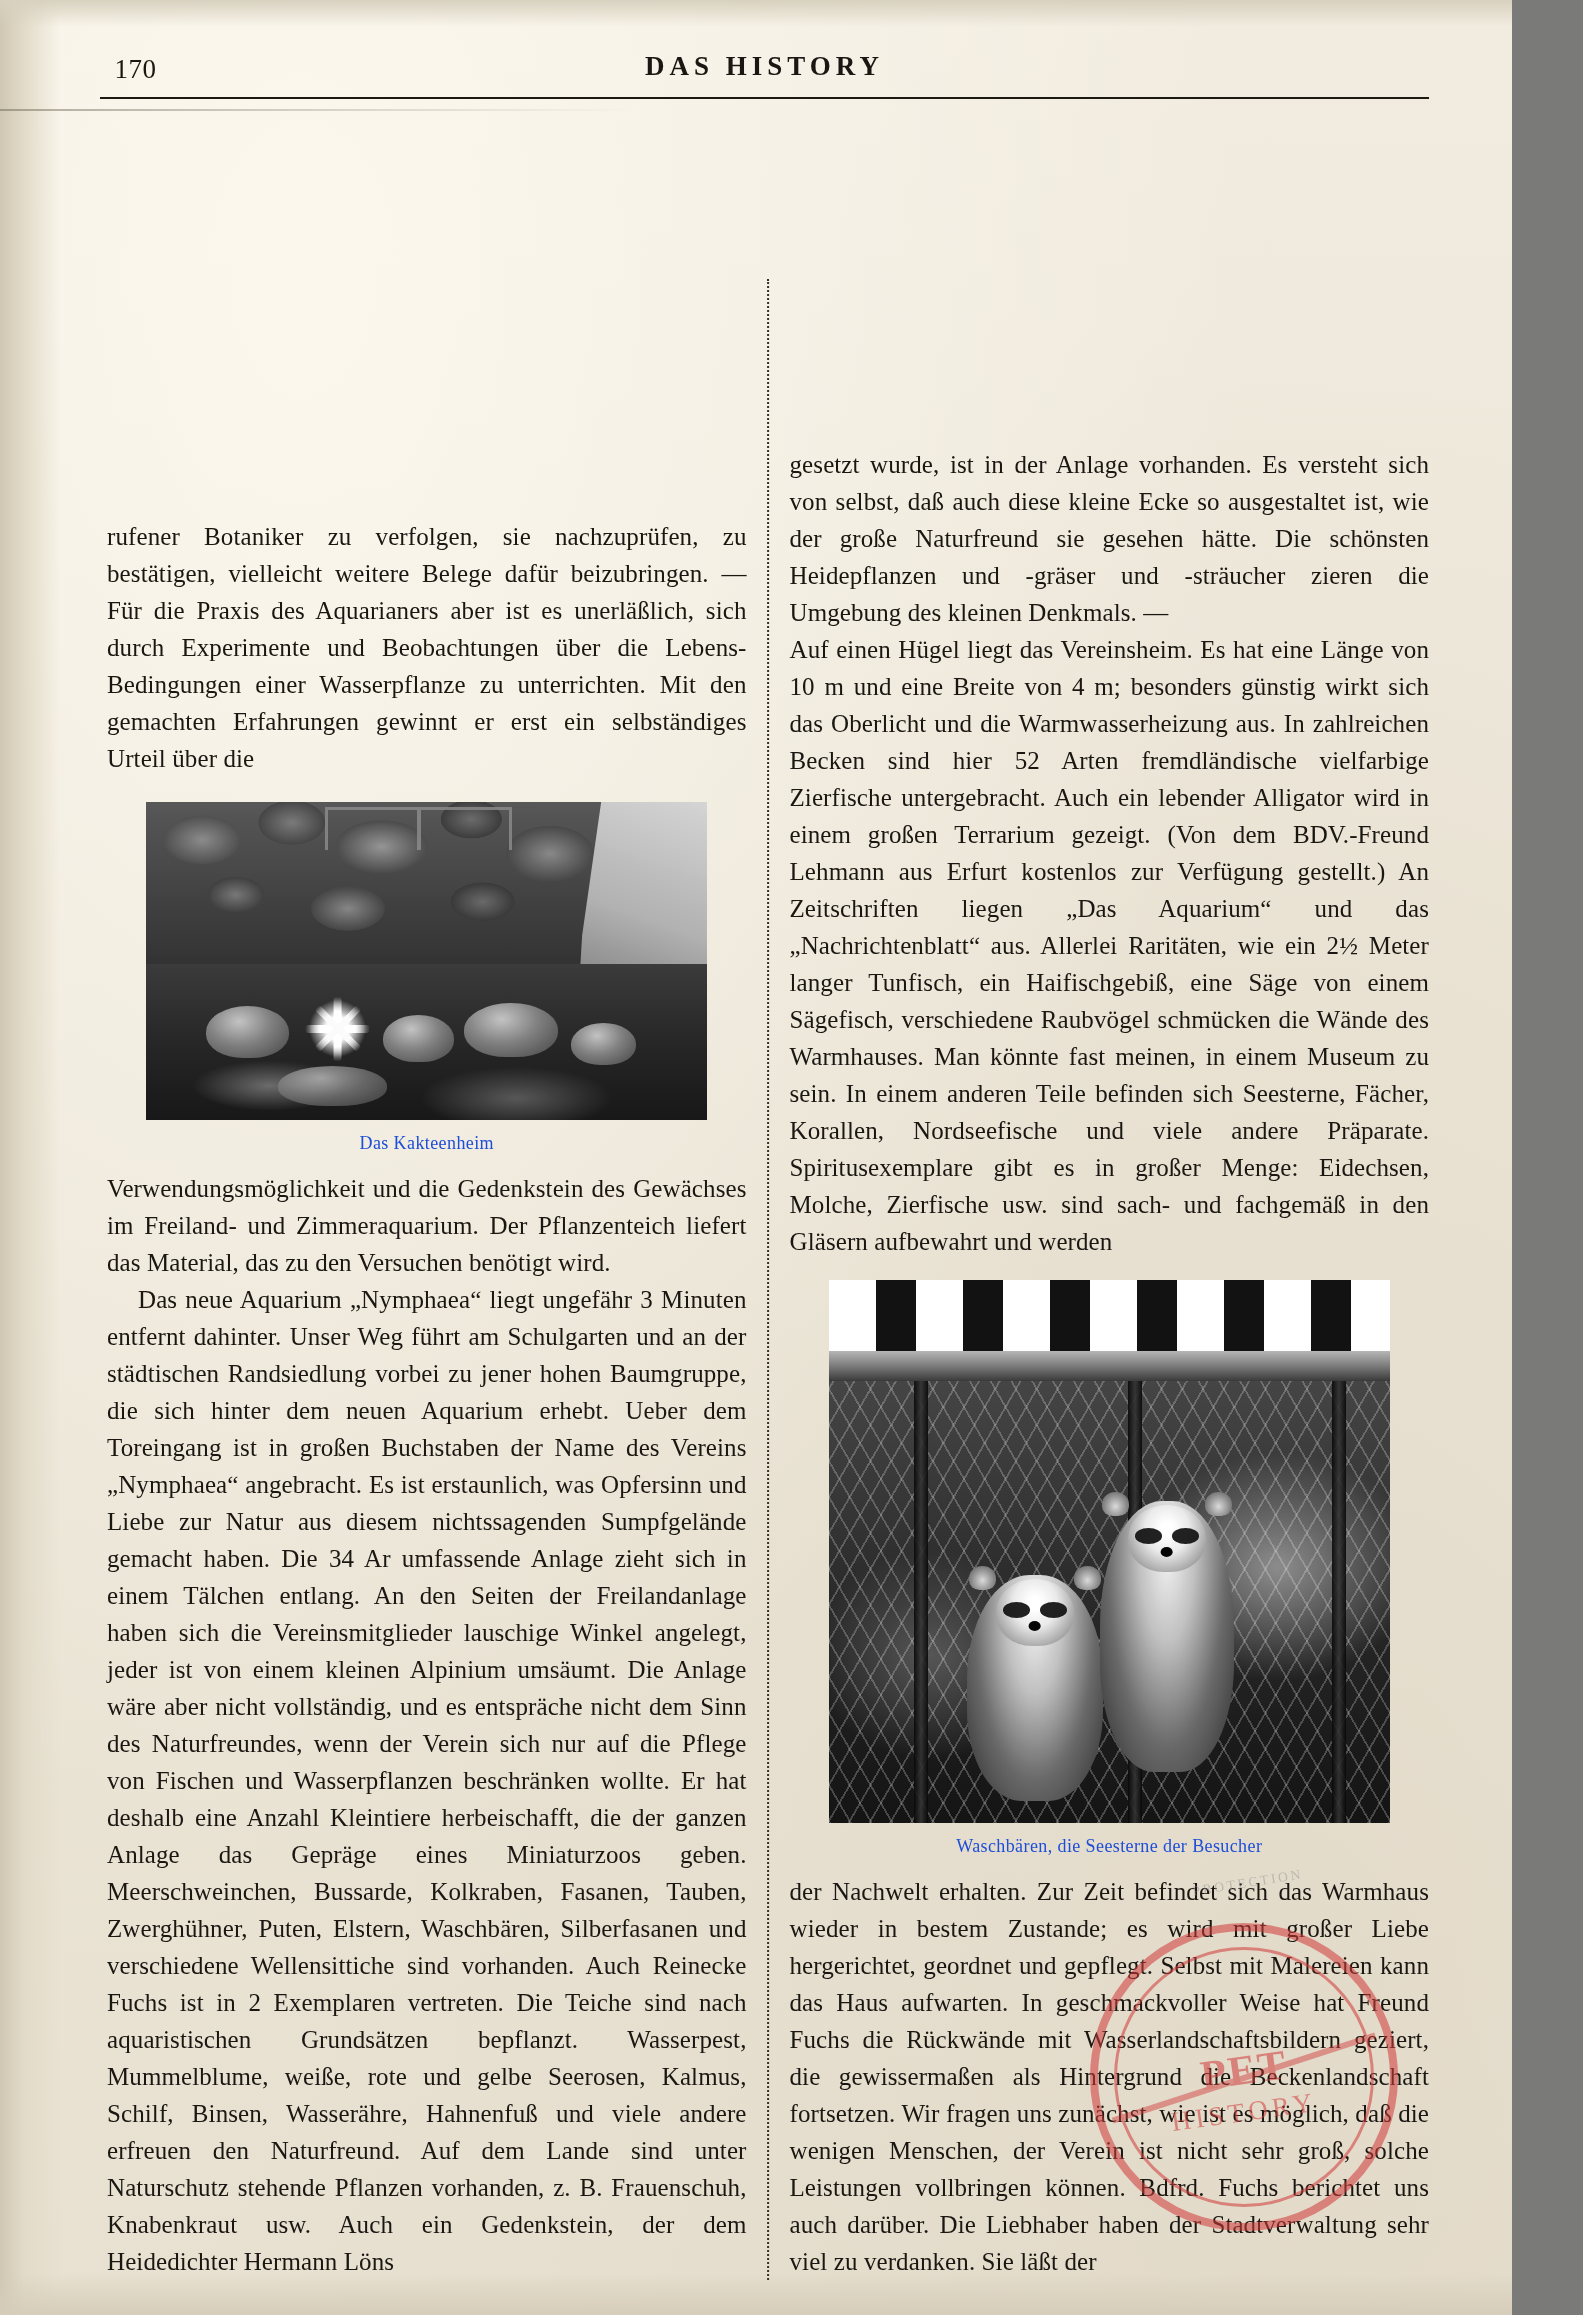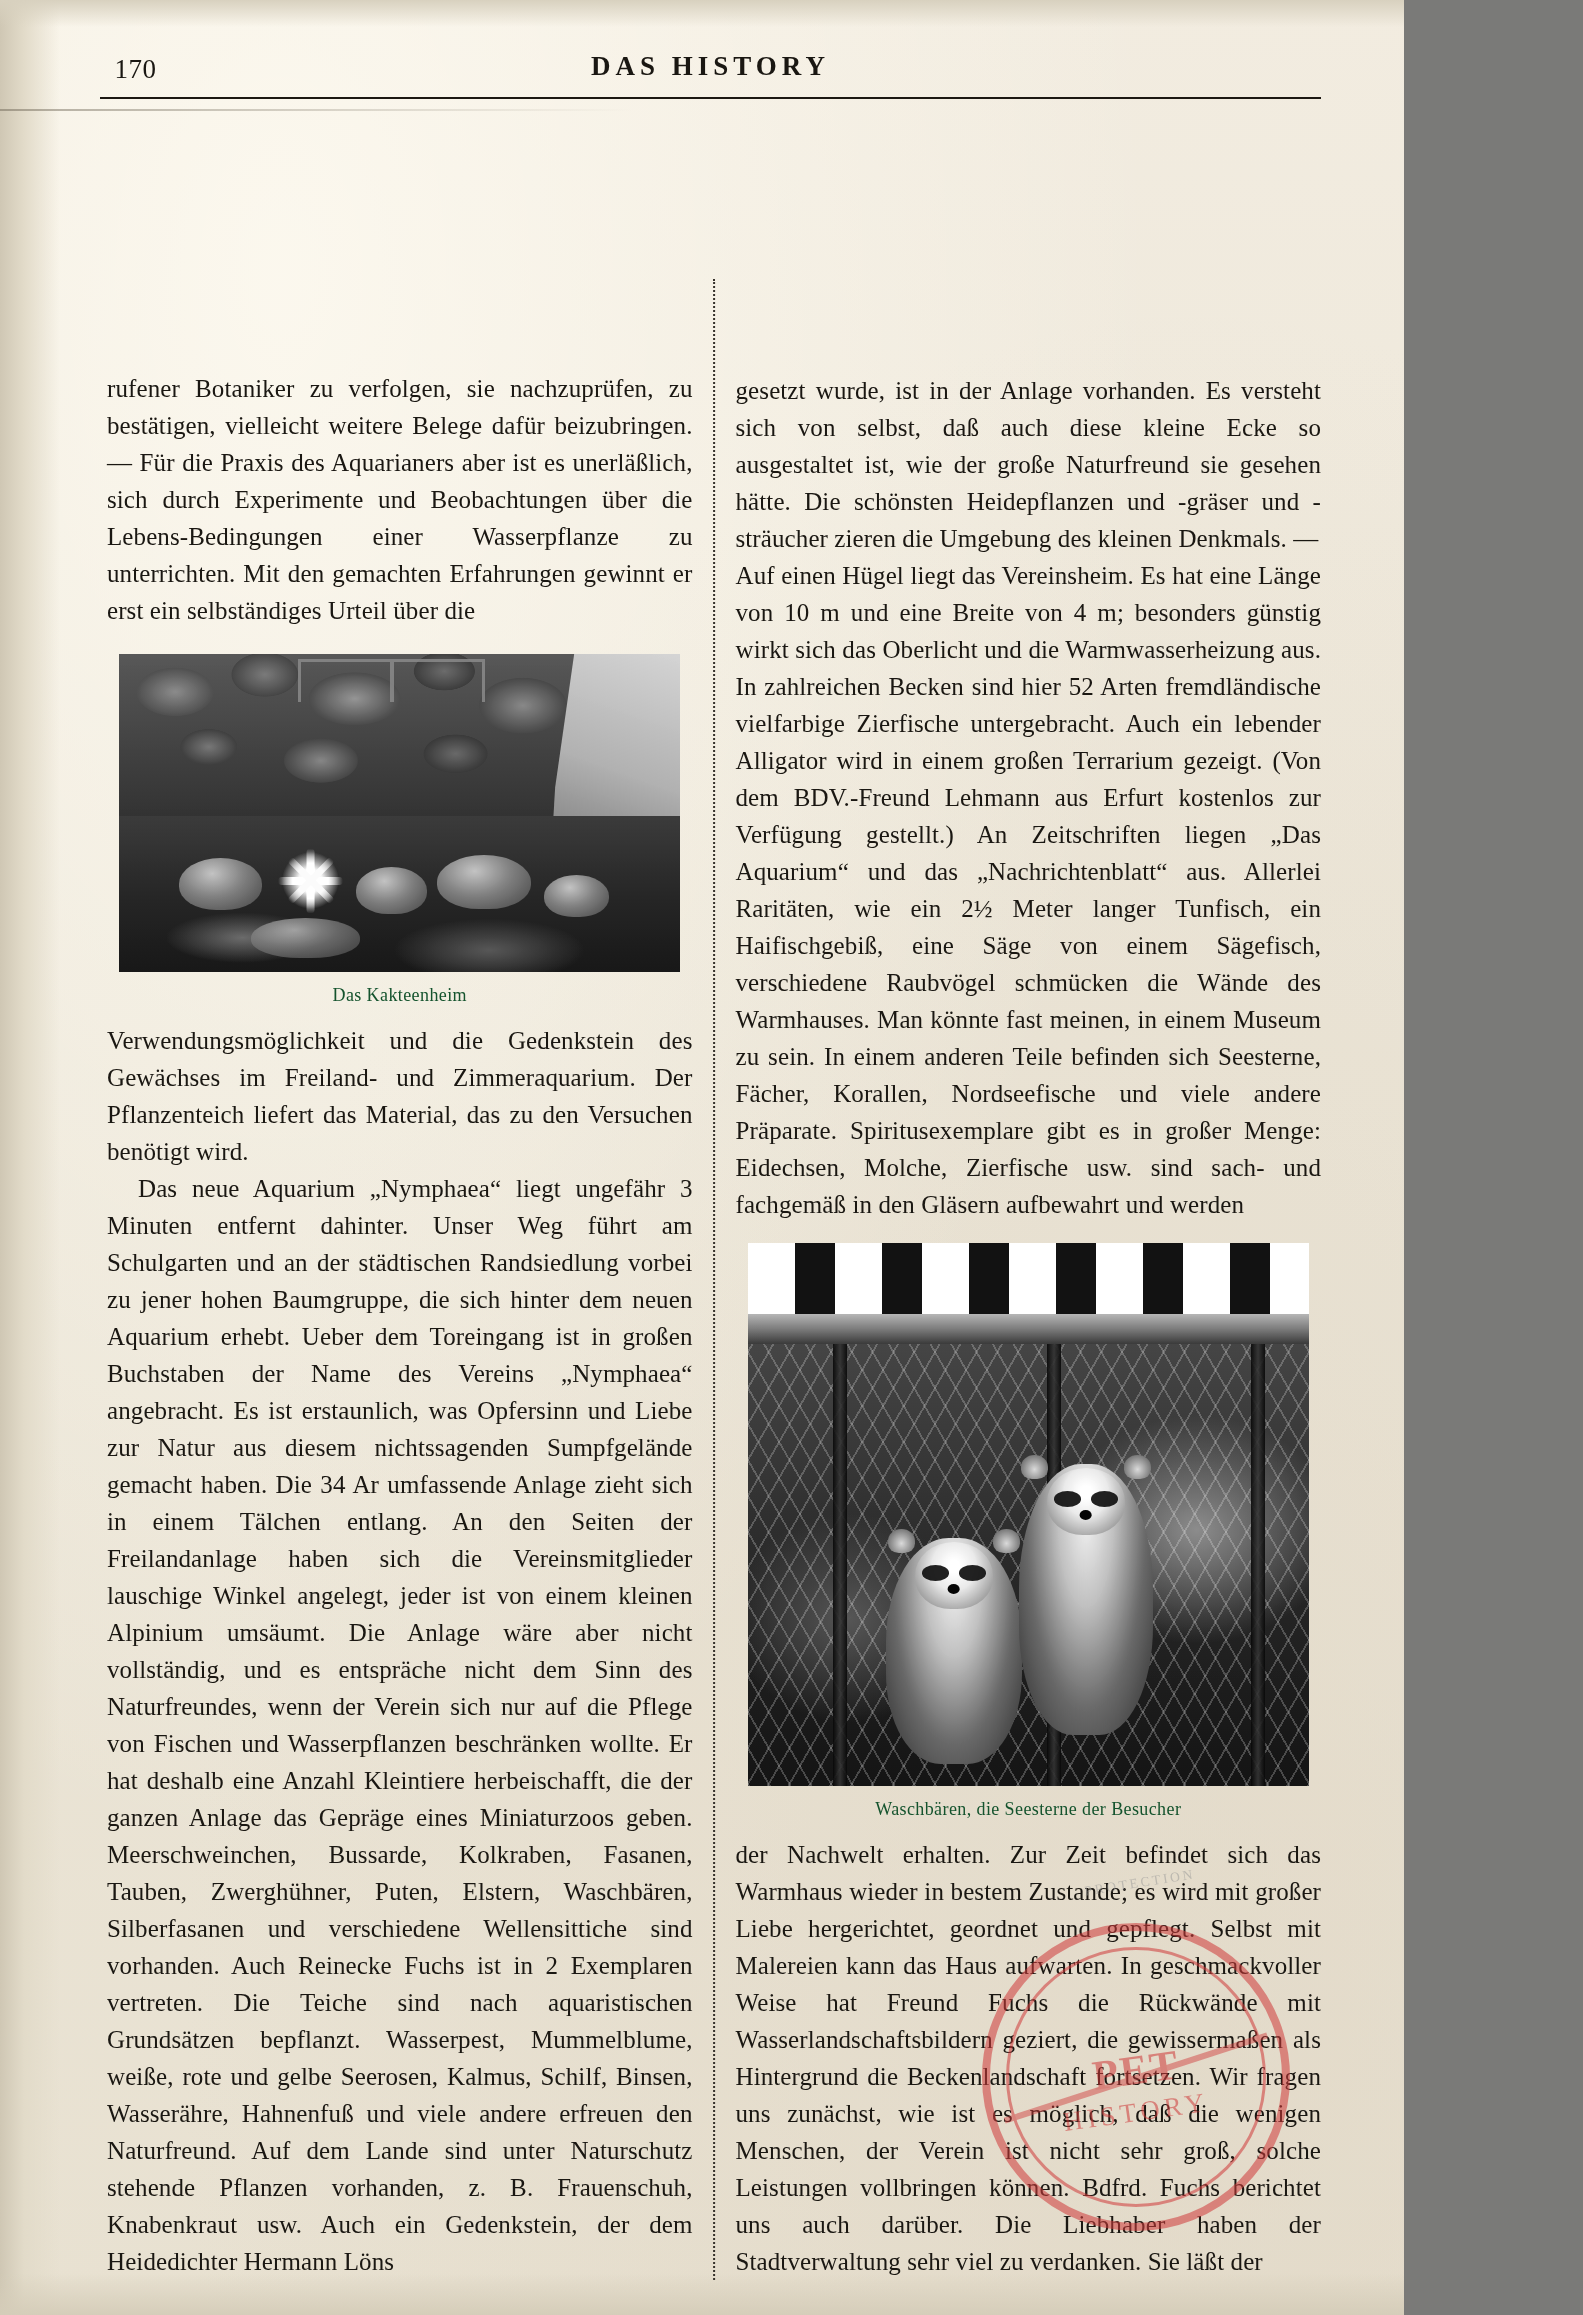--- a/index.html
+++ b/index.html
@@ -2,21 +2,21 @@
 <html style="font-size:14.5px"><head>
 <meta charset="utf-8">
 <style>
   html, body {
     margin: 0;
     padding: 0;
     background: #7a7a78;
   }
   .page {
     position: relative;
-    width: 1404px;
+    width: 1512px;
     height: 2316px;
     background: #efe9dc;
     overflow: hidden;
     font-family: "Liberation Serif", serif;
     color: #1a1712;
     text-decoration: underline;
   }
   
   .paper-tint {
     position: absolute;
@@ -116,21 +116,21 @@
   p.indent { text-indent: 31px; }
 
   .figure { margin: 20px 0 9px 0; }
   .figure.fig-top { margin-top: 25px; }
   .caption {
     text-align: center;
     font-size: 18px;
     letter-spacing: 0.4px;
     margin-top: 12.7px;
     margin-bottom: 16.3px;
-    color: #14532d;
+    color: #1d4ed8;
   }
 
   
   .photo {
     position: relative;
     overflow: hidden;
     background: #3a3a36;
     filter: grayscale(100%) contrast(106%);
   }
   .photo1 {

